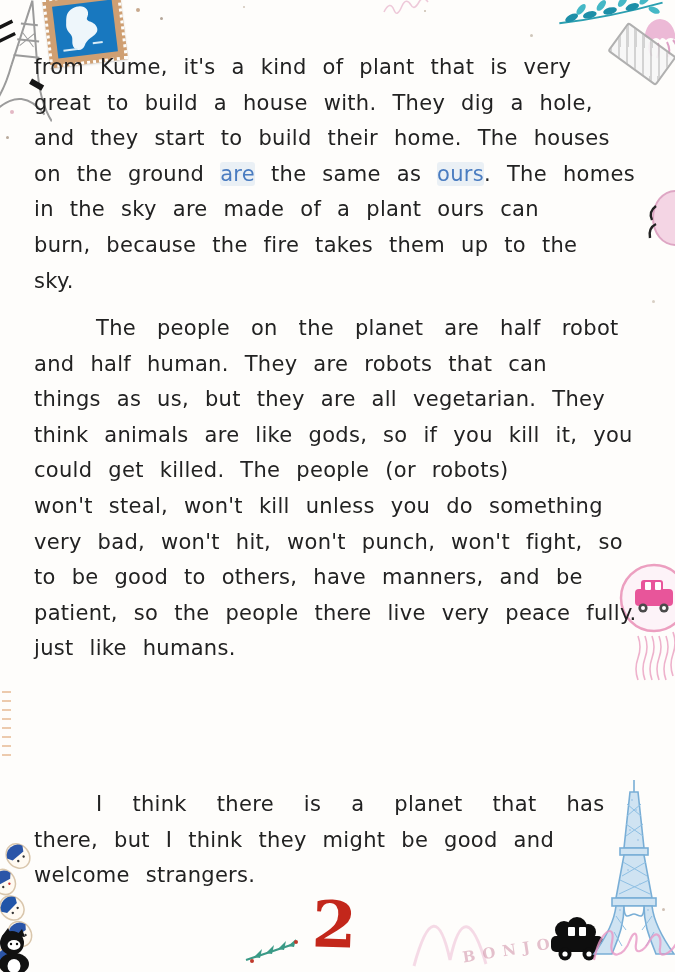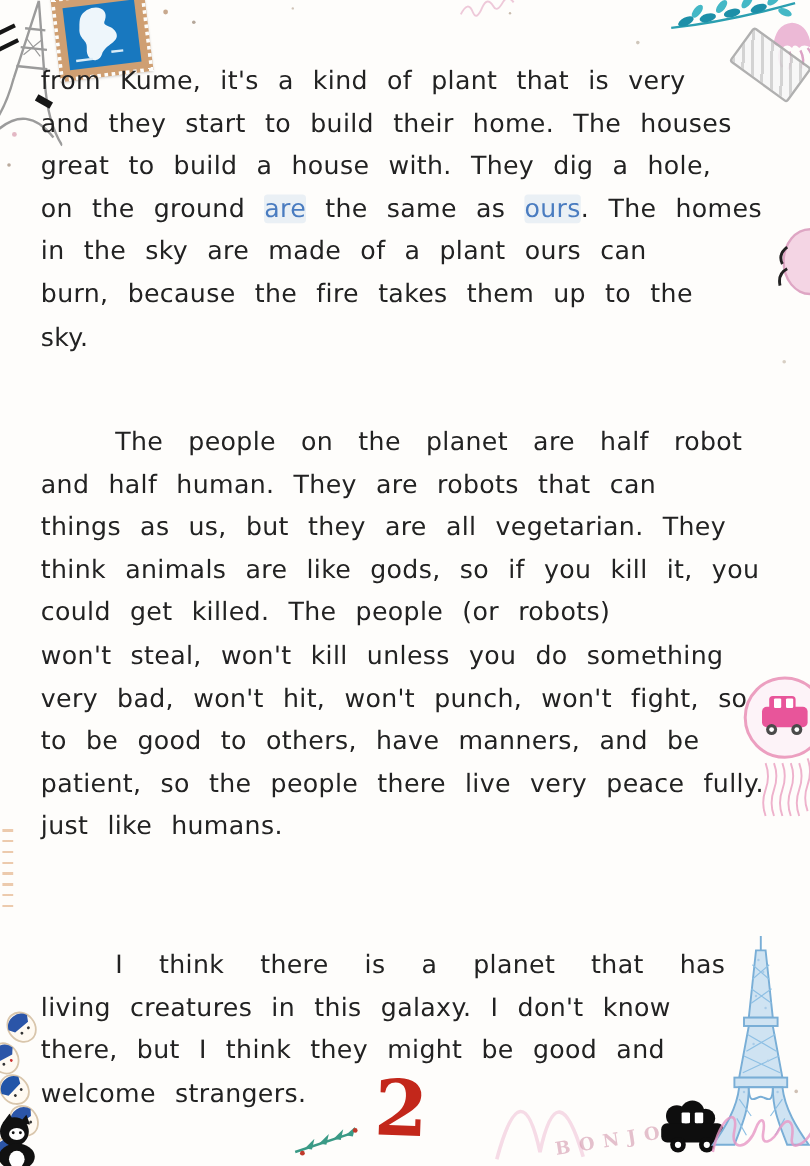--- a/index.html
+++ b/index.html
@@ -9,21 +9,21 @@
   *{margin:0;padding:0;box-sizing:border-box;}
   body{background:#888;font-family:"DejaVu Sans",sans-serif;}
   .page{position:relative;width:675px;height:972px;margin:0 auto;background:#fefdfb;overflow:hidden;}
 
   
   .para{position:absolute;left:34px;width:641px;color:var(--ink);
         font-family:"DejaVu Sans",sans-serif;font-size:21px;letter-spacing:.3px;}
   .line{height:35.6px;line-height:35.6px;white-space:nowrap;word-spacing:9px;}
   .p1{top:50px;} .p2{top:311px;} .p3{top:787px;}
   .indent{padding-left:62px;}
-  .ws14{word-spacing:14px;margin-top:40px;} .ws24{word-spacing:23px;}
+  .ws14{word-spacing:14px;} .ws24{word-spacing:23px;}
   .blue{color:var(--blue-ink);background:rgba(110,160,215,.14);border-radius:3px;}
 
   
   .deco{position:absolute;}
   .stamp-outer{left:46px;top:-6px;width:78px;height:70px;background:#cf9f72;
       transform:rotate(-7deg);outline:3px dotted #fdfdfb;outline-offset:-3px;
       box-shadow:0 1px 2px rgba(0,0,0,.15);}
   .stamp-inner{position:absolute;left:9px;top:9px;right:9px;bottom:9px;background:#1878bf;overflow:hidden;}
   .tag{left:612px;top:36px;width:60px;height:36px;border:2px solid #a8a8a8;border-radius:3px;
       background:repeating-linear-gradient(55deg,#cfcfcf 0 2.5px,#f7f7f7 2.5px 8px);
@@ -122,22 +122,22 @@
       <path d="M44,78 q4,11 0,22 q-4,11 0,22"></path>
       <path d="M51,78 q4,11 0,22 q-4,11 0,22"></path>
       <path d="M58,78 q4,11 0,22 q-4,11 0,22"></path>
       <path d="M65,74 q4,11 0,22 q-4,11 0,22"></path>
       <path d="M72,40 q4,10 0,20"></path>
     </g>
   </svg>
 
   <div class="para p1">
     <div class="line">from Kume, it's a kind of plant that is very</div>
+    <div class="line">great to build a house with. They dig a hole,</div>
     <div class="line">and they start to build their home. The houses</div>
-    <div class="line">great to build a house with. They dig a hole,</div>
     <div class="line"><span>on the ground </span><span class="blue">are</span><span> the same as </span><span class="blue">ours</span><span>. The homes</span></div>
     <div class="line">in the sky are made of a plant ours can</div>
     <div class="line">burn, because the fire takes them up to the</div>
     <div class="line">sky.</div>
   </div>
 
   <div class="para p2">
     <div class="line indent ws14">The people on the planet are half robot</div>
     <div class="line">and half human. They are robots that can</div>
     <div class="line">things as us, but they are all vegetarian. They</div>
@@ -145,21 +145,20 @@
     <div class="line">could get killed. The people (or robots)</div>
     <div class="line">won't steal, won't kill unless you do something</div>
     <div class="line">very bad, won't hit, won't punch, won't fight, so</div>
     <div class="line">to be good to others, have manners, and be</div>
     <div class="line">patient, so the people there live very peace fully.</div>
     <div class="line">just like humans.</div>
   </div>
 
   <div class="para p3">
     <div class="line indent ws24">I think there is a planet that has</div>
-    <div class="line">living creatures in this galaxy. I don't know</div>
     <div class="line">there, but I think they might be good and</div>
     <div class="line">welcome strangers.</div>
   </div>
 
   <svg class="deco" style="left:-8px;top:842px;" width="58" height="132" viewBox="0 0 58 132">
     <g>
       <g transform="translate(26,14) rotate(-40)">
         <ellipse rx="11" ry="13" fill="#fffaf2" stroke="#d9c6ac" stroke-width="1.5"></ellipse>
         <path d="M-10,-5 A11,11 0 0 1 10,-5 L7,0 L-7,0 Z" fill="#2b55a8"></path>
         <circle cx="-3" cy="4" r="1.2" fill="#333"></circle>

